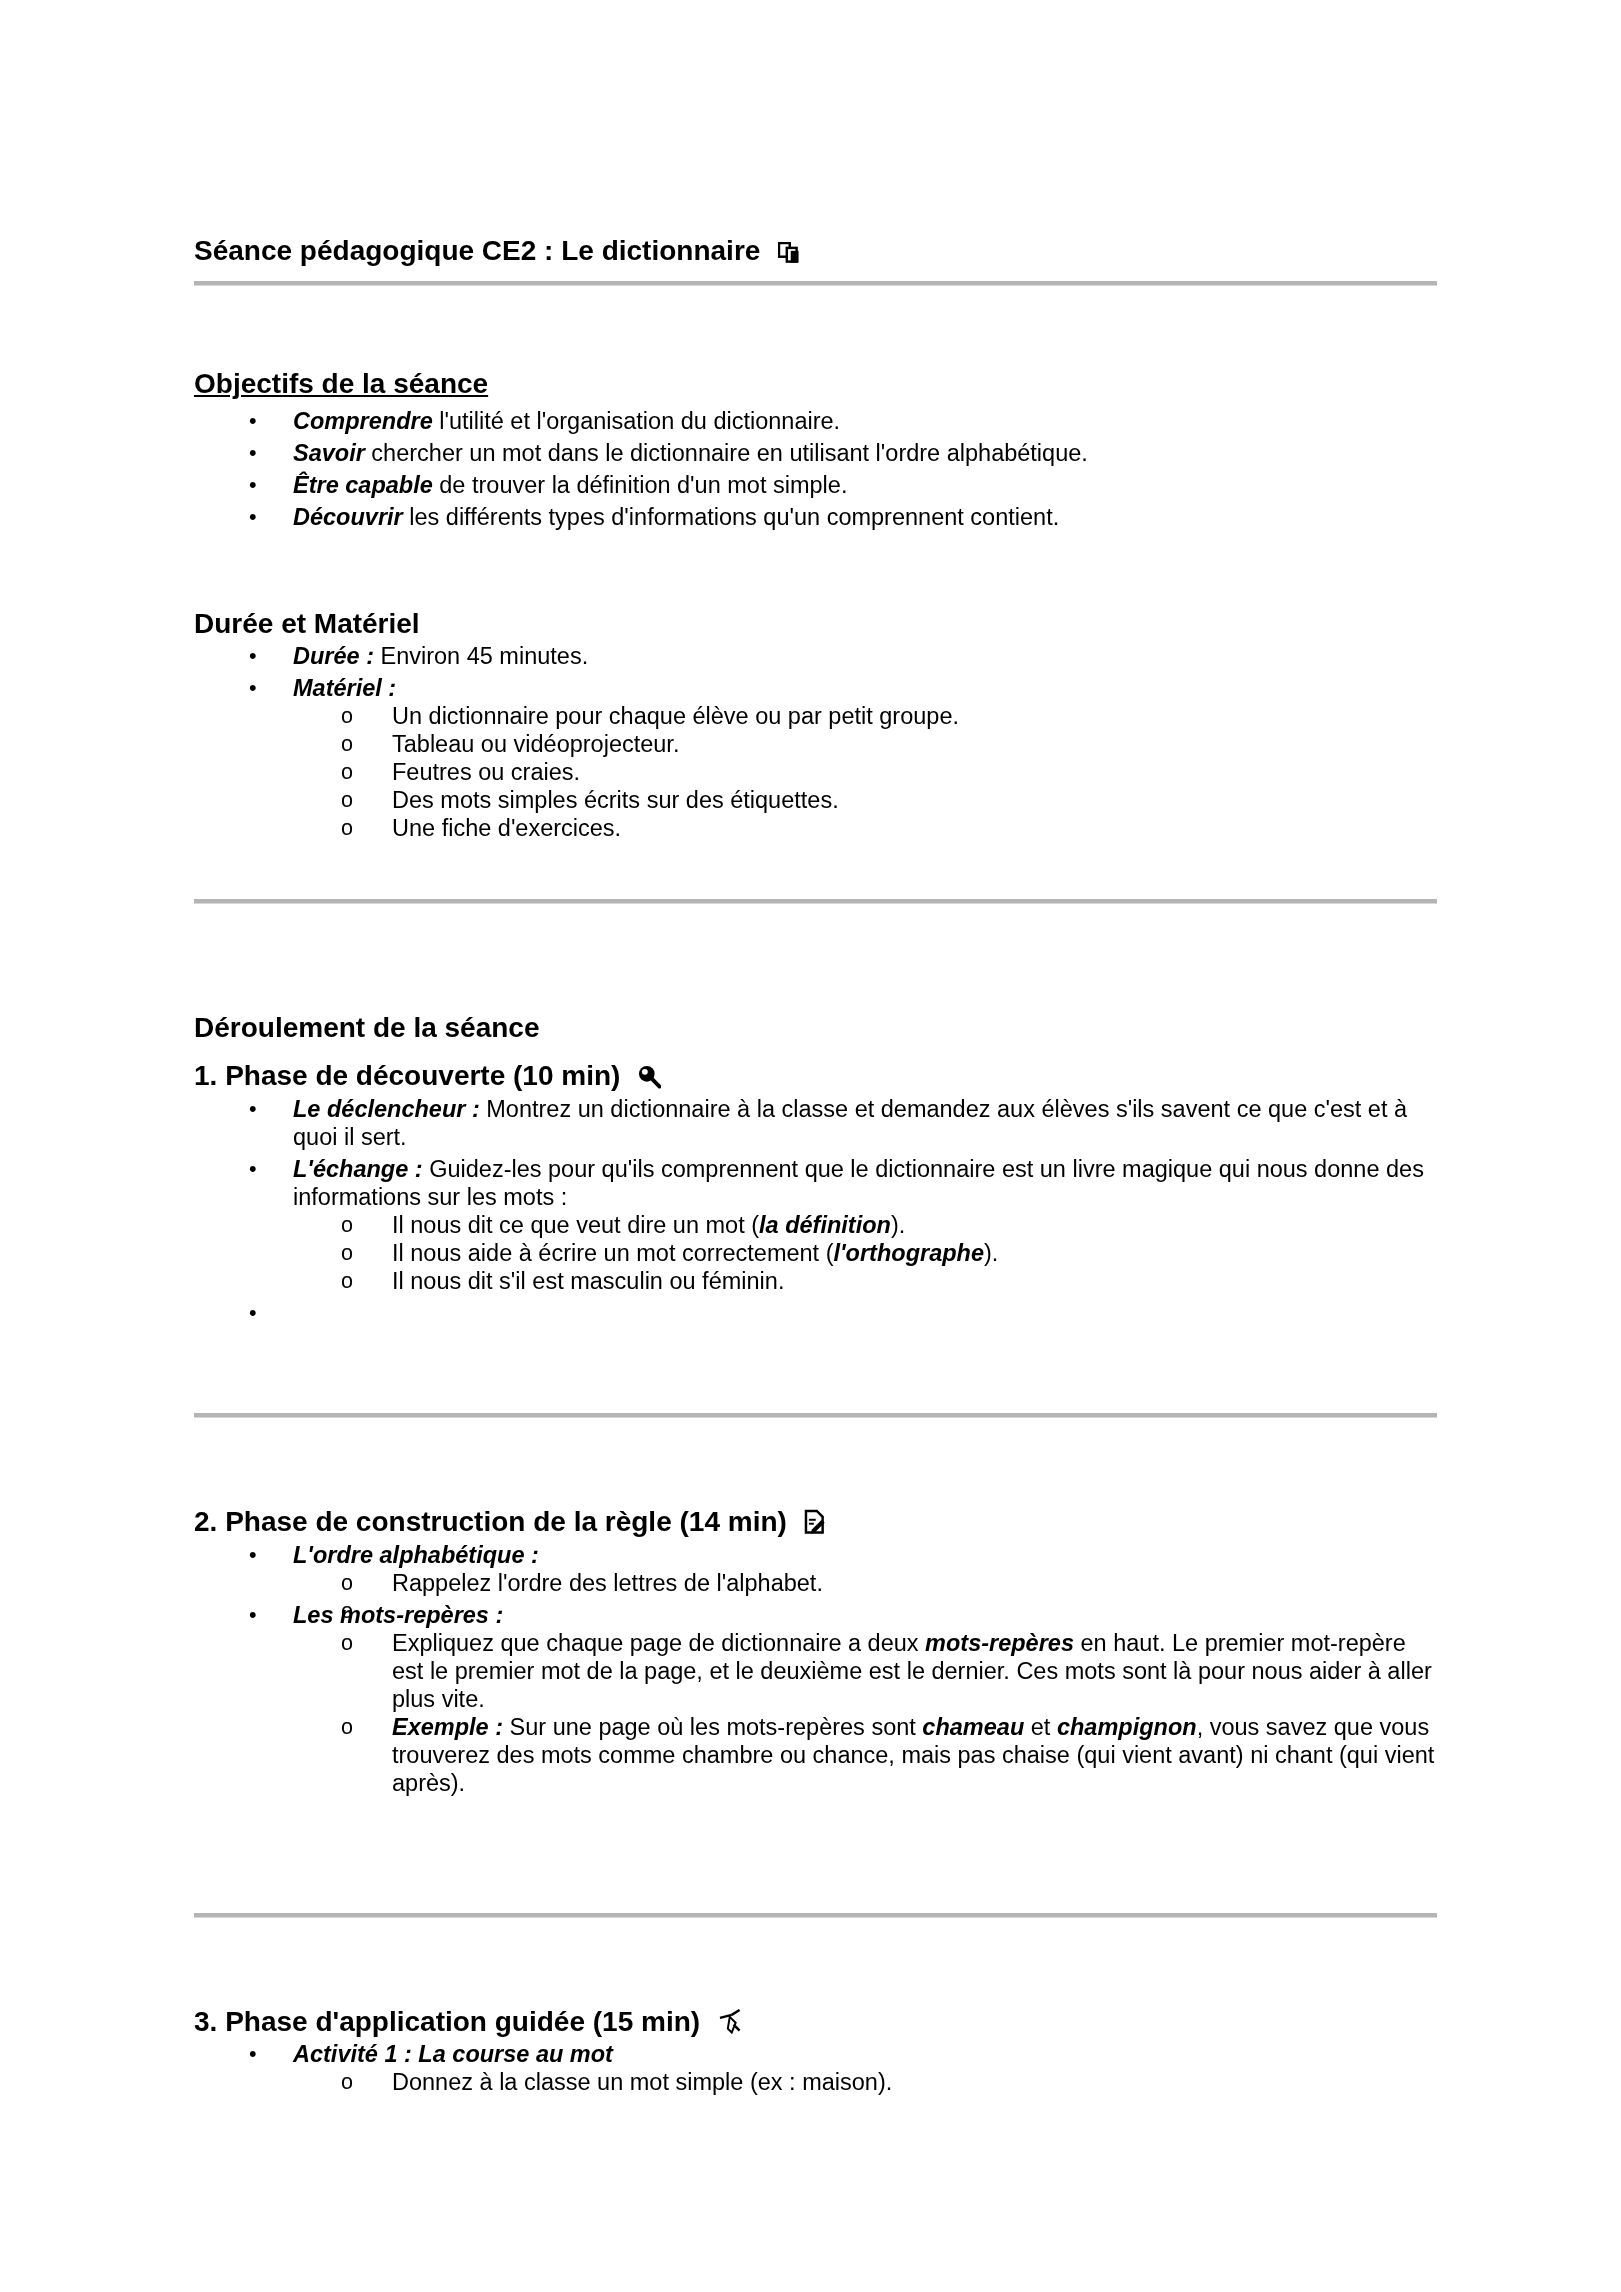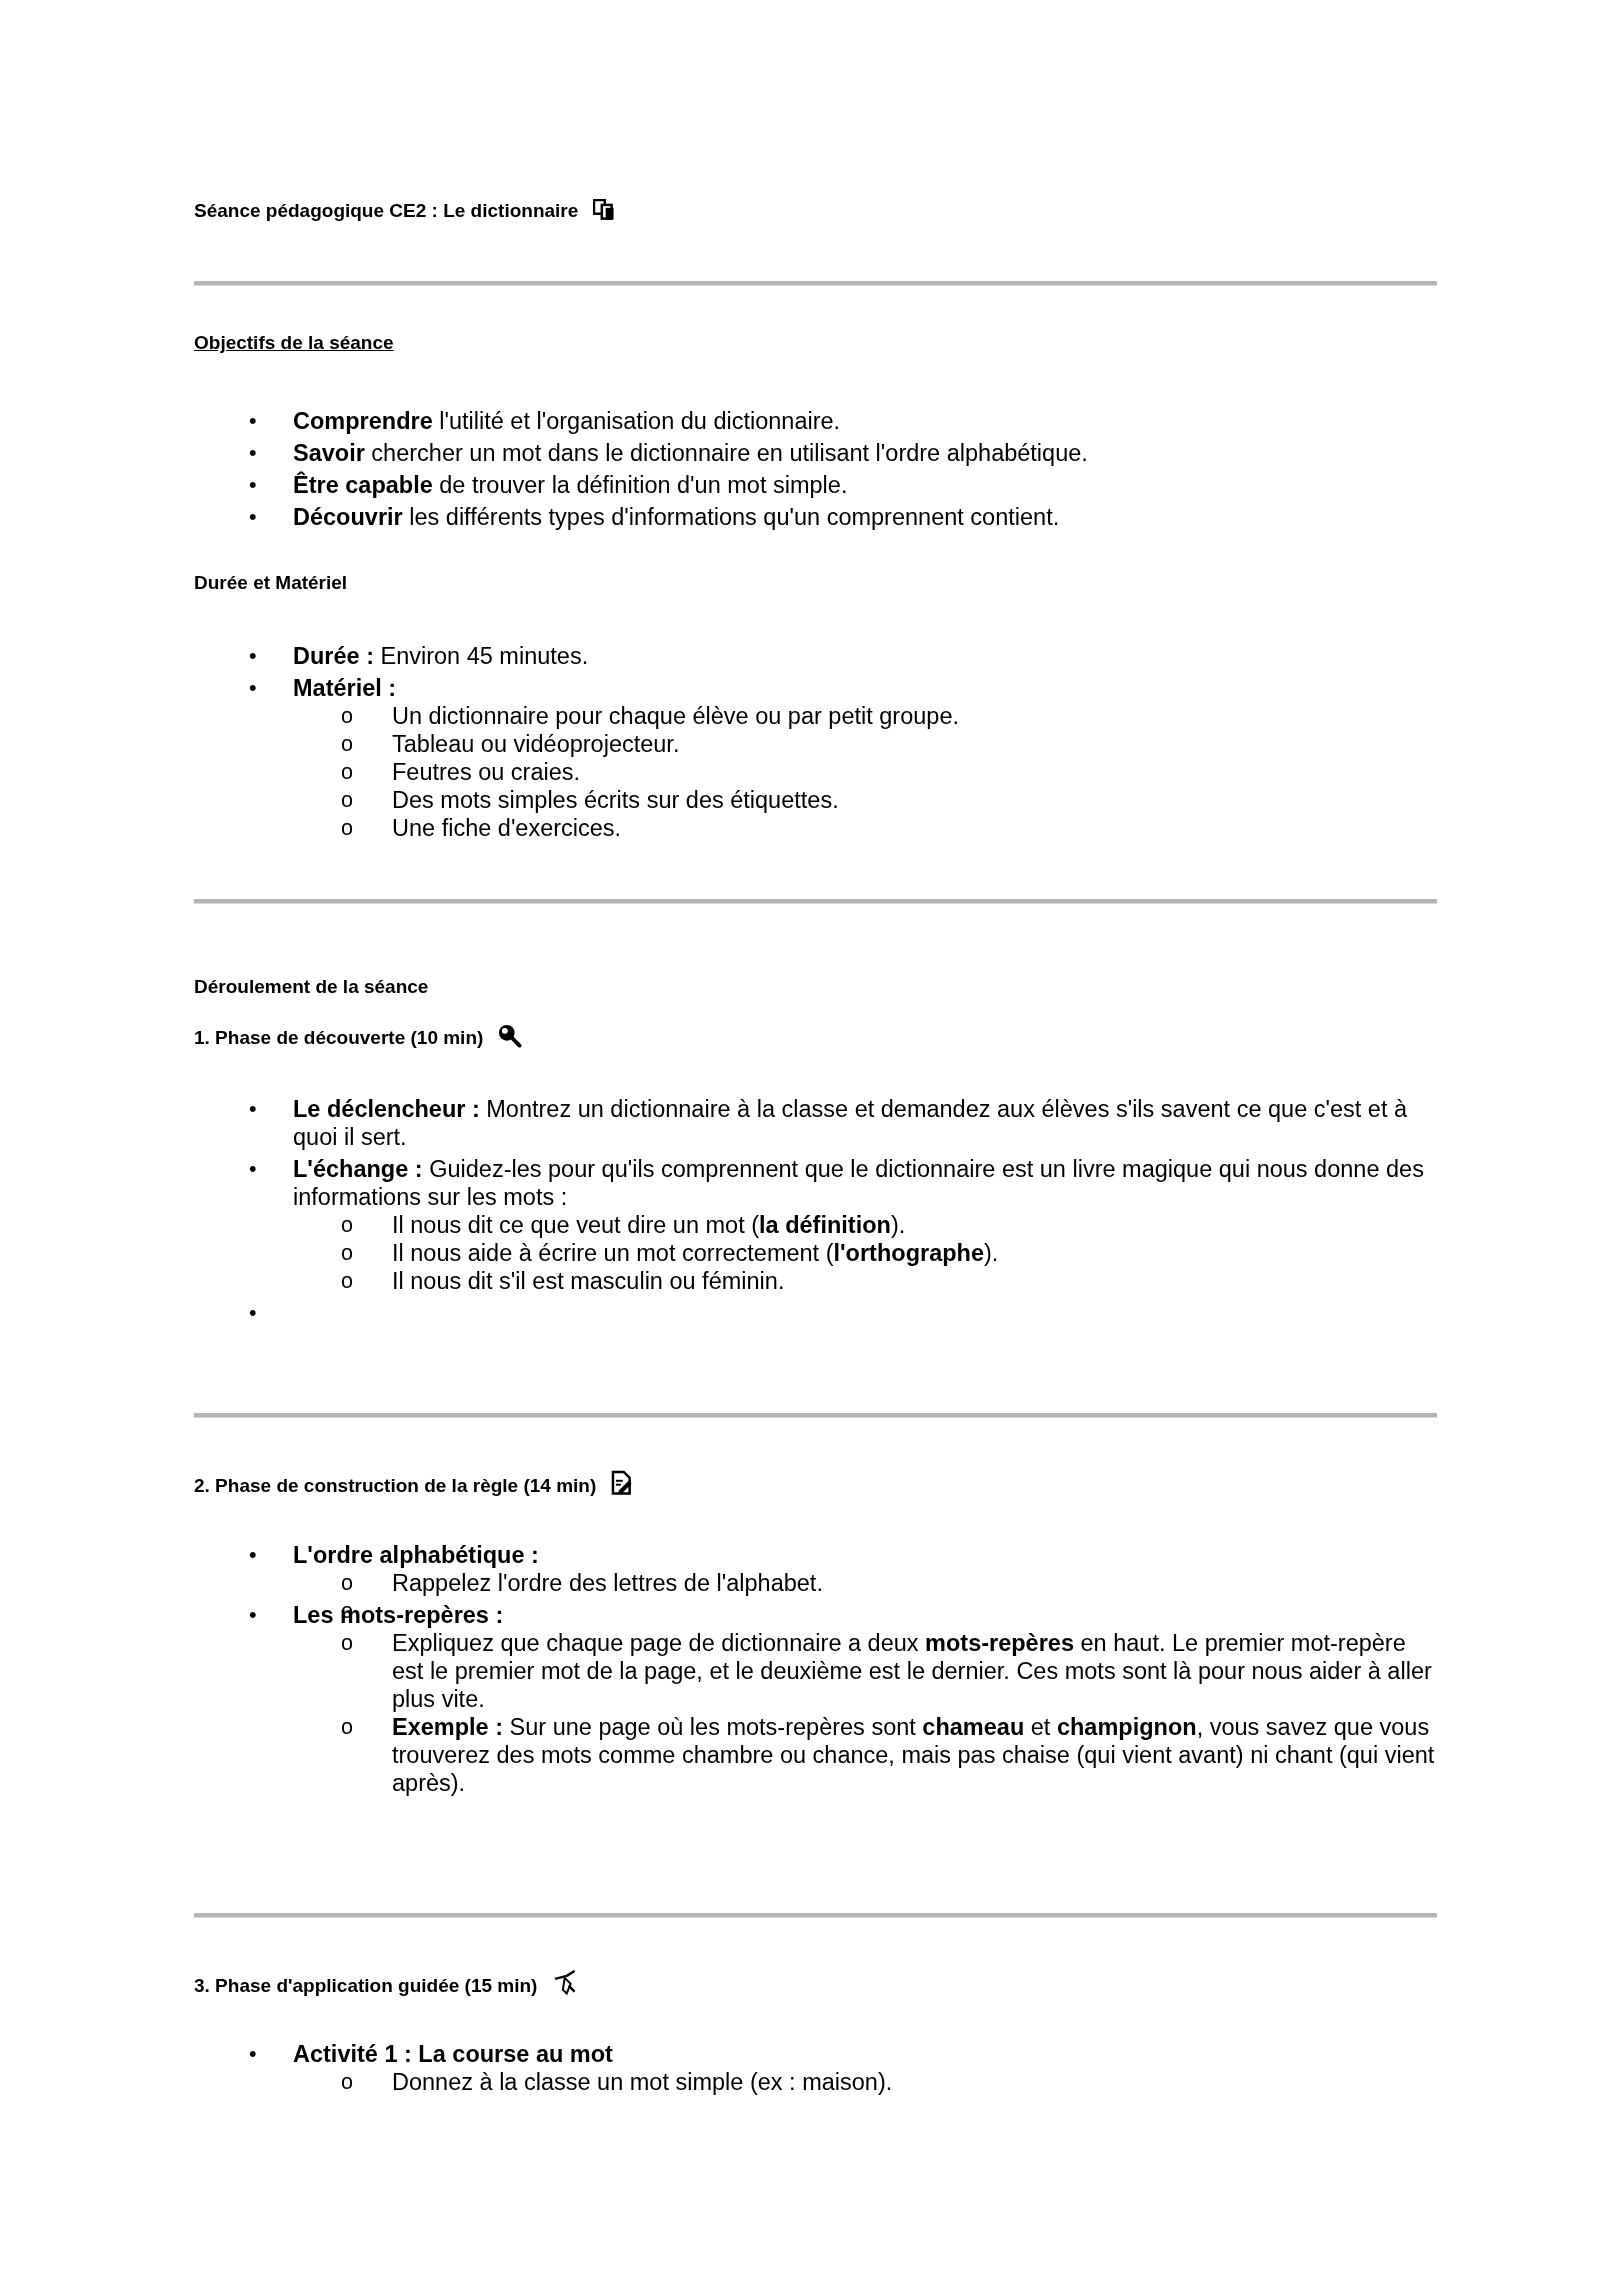--- a/index.html
+++ b/index.html
@@ -1,27 +1,27 @@
 <!DOCTYPE html>
 <html><head>
 <meta charset="utf-8">
 <style>
   html, body { margin: 0; padding: 0; background: #ffffff; }
   body { width: 1621px; height: 2293px; position: relative; overflow: hidden;
          font-family: "Liberation Sans", sans-serif; color: #000; font-size: 23.5px; }
   .page { position: absolute; left: 194px; top: 0; width: 1243px; }
-  .h { font-weight: bold; font-size: 19px; position: absolute; left: 0; white-space: nowrap; }
+  .h { font-weight: bold; font-size: 28px; position: absolute; left: 0; white-space: nowrap; margin-top: 36px; }
   .hr { position: absolute; left: 0; width: 1243px; height: 3.9px; background: #b4b4b4; border-bottom: 1px solid #d8d8d8; }
   ul.lvl1 { list-style: none; margin: 0; padding: 0; position: absolute; left: 0; width: 1243px; }
   ul.lvl1 > li { position: relative; padding-left: 99px; line-height: 28px; margin-bottom: 3.9px; }
   ul.lvl1 > li > .bullet { position: absolute; left: 55px; top: 0; font-size: 21.6px; }
   ul.lvl2 { list-style: none; margin: 0; padding: 0; }
   ul.lvl2 > li { position: relative; padding-left: 99px; line-height: 28px; margin-left: 0; }
   ul.lvl2 > li > .bullet { position: absolute; left: 49px; top: 0; font-size: 21.6px; }
-  b { font-weight: bold; }
+  b { font-weight: bold; font-style: italic; }
   .icon { display: inline-block; vertical-align: -3.9px; margin-left: 9.8px; }
 </style>
 </head>
 <body>
 
 <div class="page">
 
   <div class="h" style="top:199px;">
     <span>Séance pédagogique CE2 : Le dictionnaire</span>
     <span class="icon">

